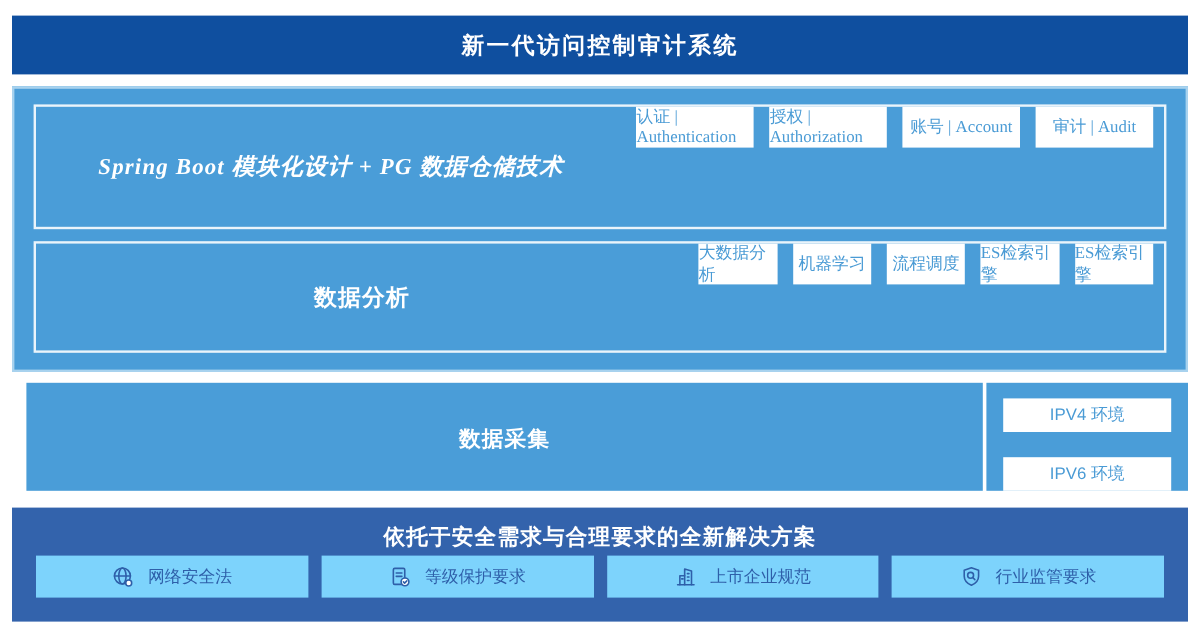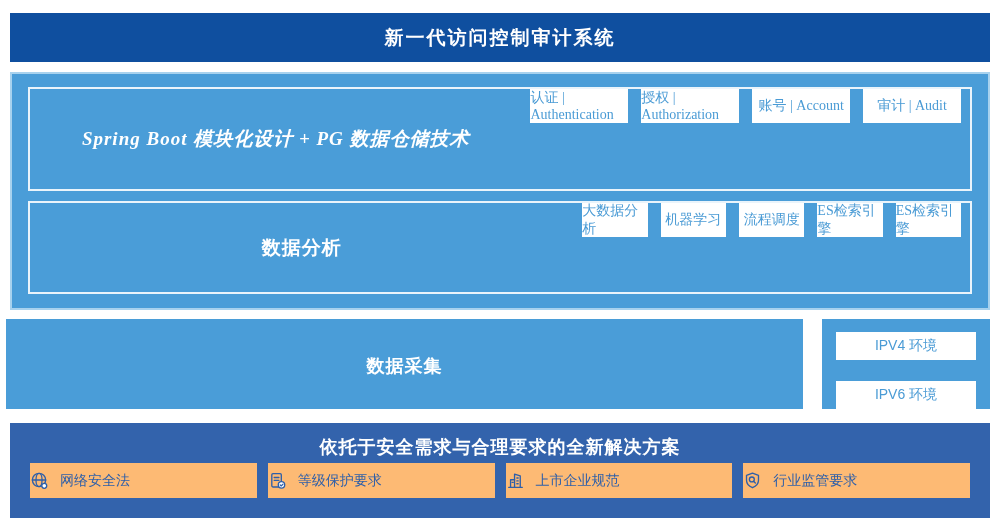--- a/index.html
+++ b/index.html
@@ -28,21 +28,21 @@
     display:flex; align-items:center; justify-content:center;
   }
   .sec-title.italic { font-style:italic; }
   .btn-row { display:flex; gap:13px; margin:0 9px 12px; }
   .chip {
     flex:1; height:34px; background:#fff; color:var(--chip-text,#4A9BD5);
     display:flex; align-items:center; justify-content:center; font-size:14px;
   }
   
   .collect-block {
-    position:absolute; left:6px; top:319px; width:797px; height:90px;
+    position:absolute; left:22px; top:319px; width:797px; height:90px;
     background:var(--panel-blue,#4A9DD8); box-sizing:border-box;
     padding:4px 20px 0; display:flex; flex-direction:column;
   }
   .collect-block .sec-title { font-size:18px; }
   .collect-block .btn-row { margin:0 0 18px; gap:12px; }
   
   .env-block {
     position:absolute; left:822px; top:319px; width:168px; height:90px;
     background:var(--panel-blue,#4A9DD8); box-sizing:border-box;
     padding:13px 14px 0; display:flex; flex-direction:column; gap:21px;
@@ -50,22 +50,22 @@
   .env-block .chip { flex:none; height:28px; }
   
   .solution-block {
     position:absolute; left:10px; top:423px; width:980px; height:95px;
     background:var(--bottom-dark,#3363AC); box-sizing:border-box;
     padding:8px 20px 0; display:flex; flex-direction:column;
   }
   .solution-block .sec-title { font-size:18px; letter-spacing:1px; }
   .solution-block .btn-row { margin:0 0 20px; gap:11px; }
   .sol-chip {
-    flex:1; height:35px; background:#fdba74; color:var(--solution-text,#2E5FA9);
-    display:flex; align-items:center; gap:11px; font-size:14px;
+    flex:1; height:35px; background:#7dd3fc; color:var(--solution-text,#2E5FA9);
+    display:flex; align-items:center; justify-content:center; gap:11px; font-size:14px;
   }
   .icon { display:flex; align-items:center; color:var(--solution-text,#2E5FA9); }
   .icon svg { stroke:currentColor; fill:none; stroke-width:1.4; stroke-linecap:round; stroke-linejoin:round; }
 </style>
 </head>
 <body>
 
 <div class="canvas">
 
   <div class="banner">新一代访问控制审计系统</div>

